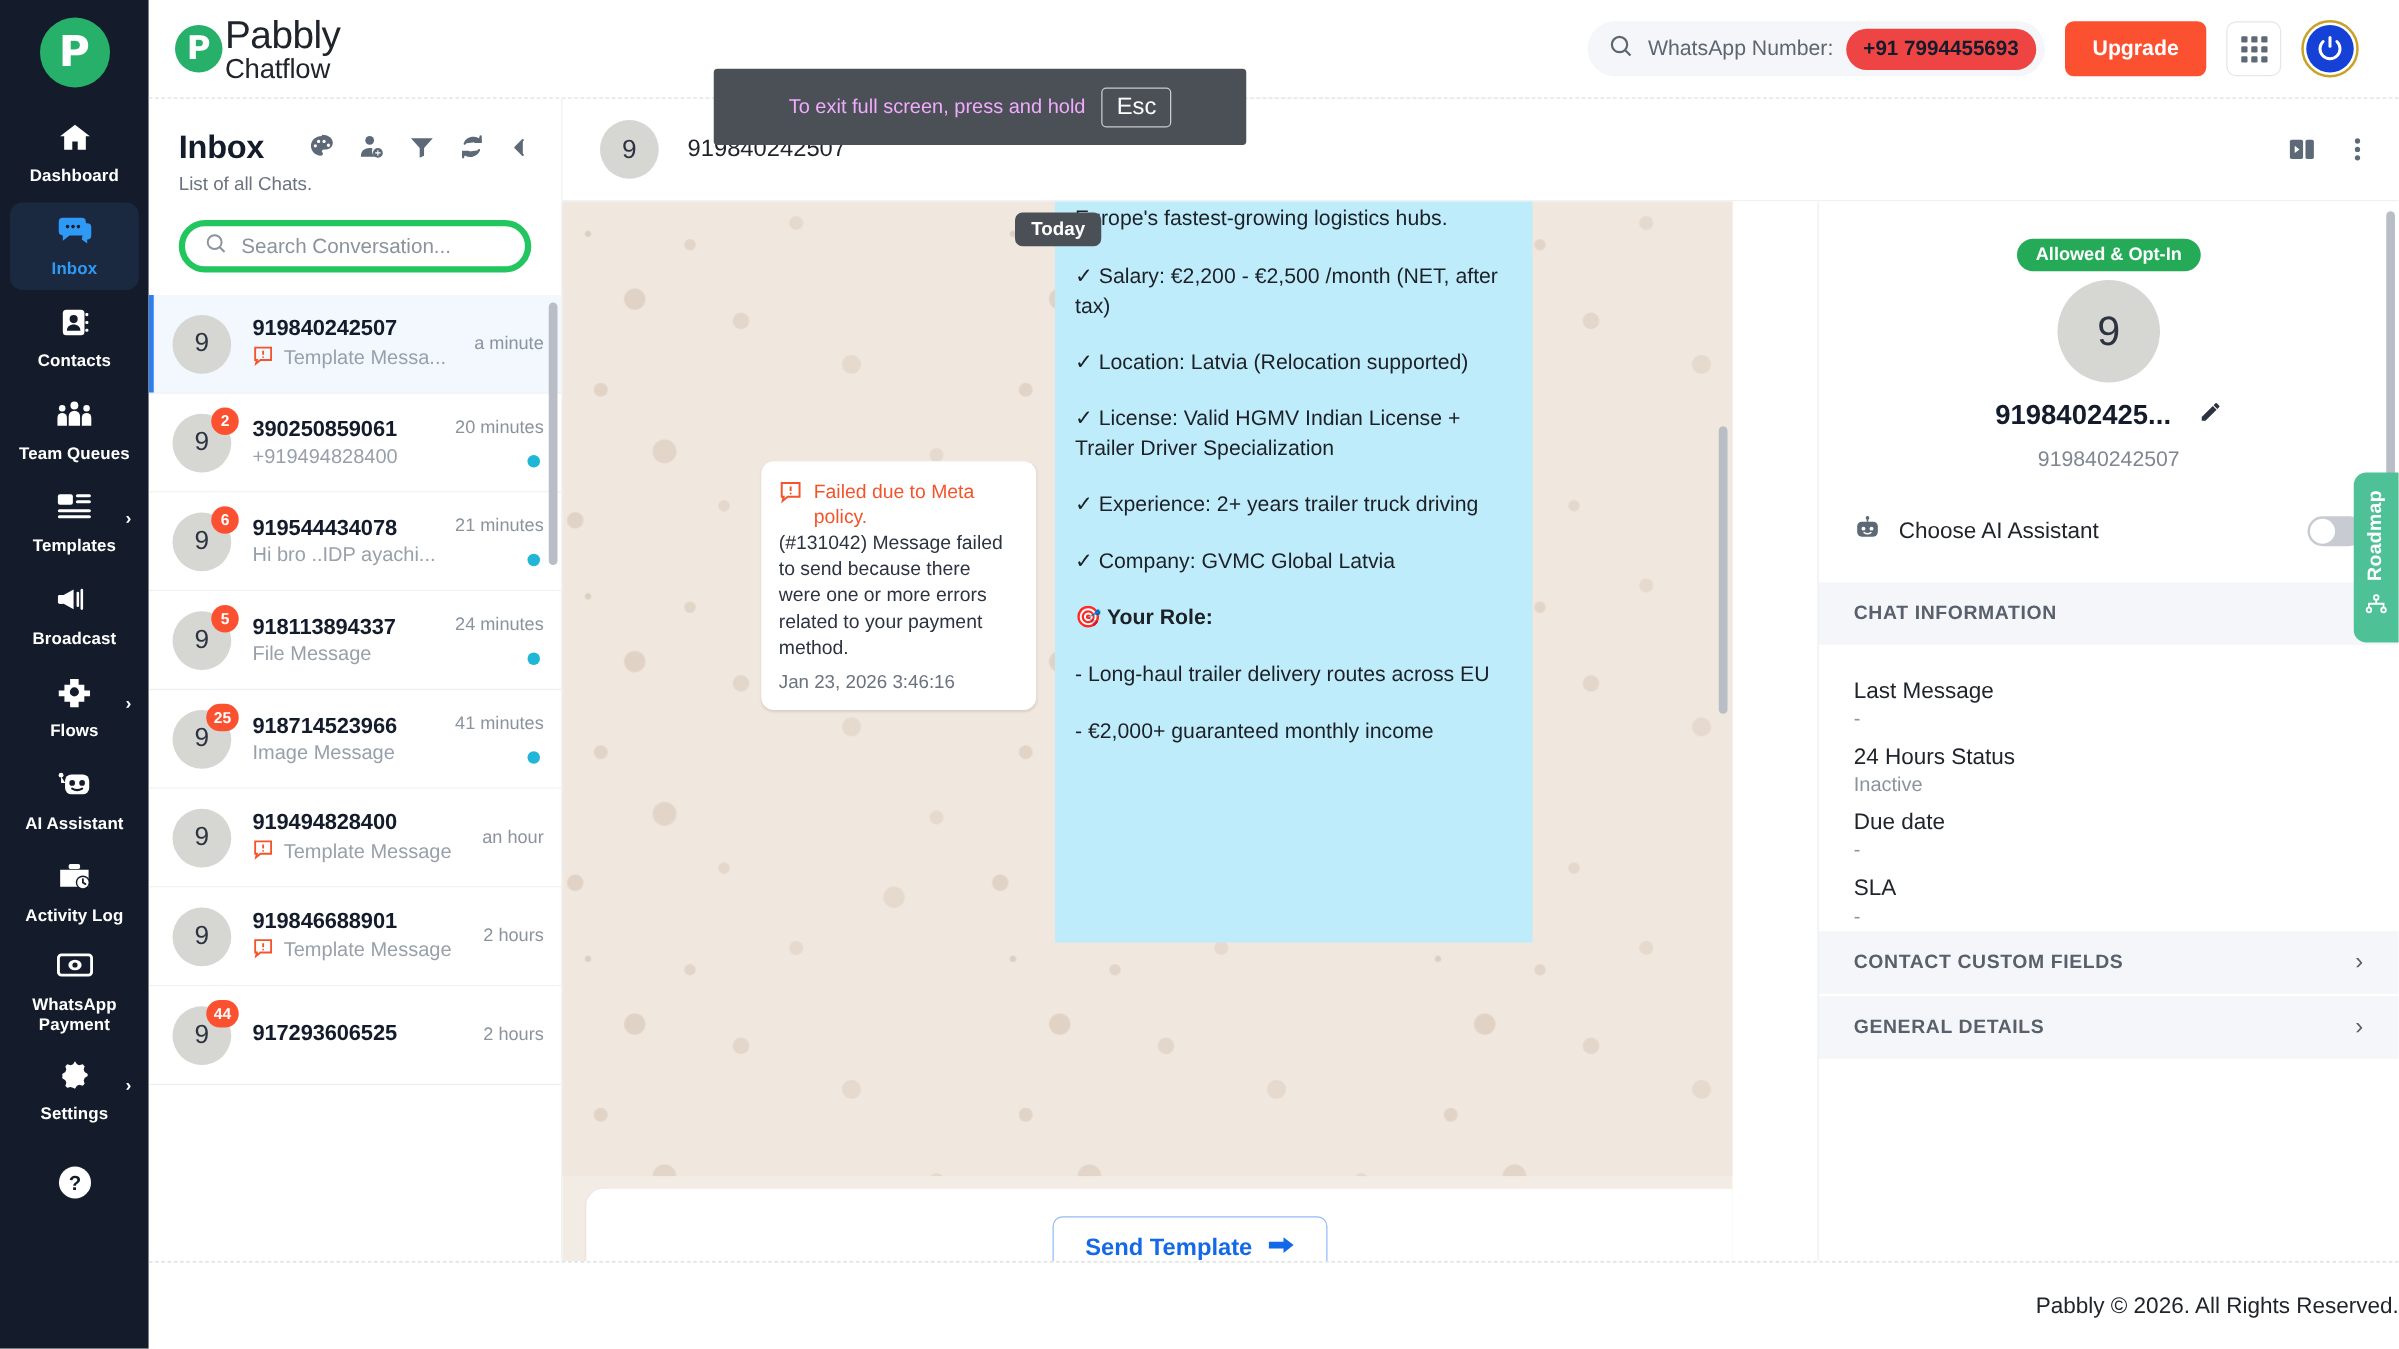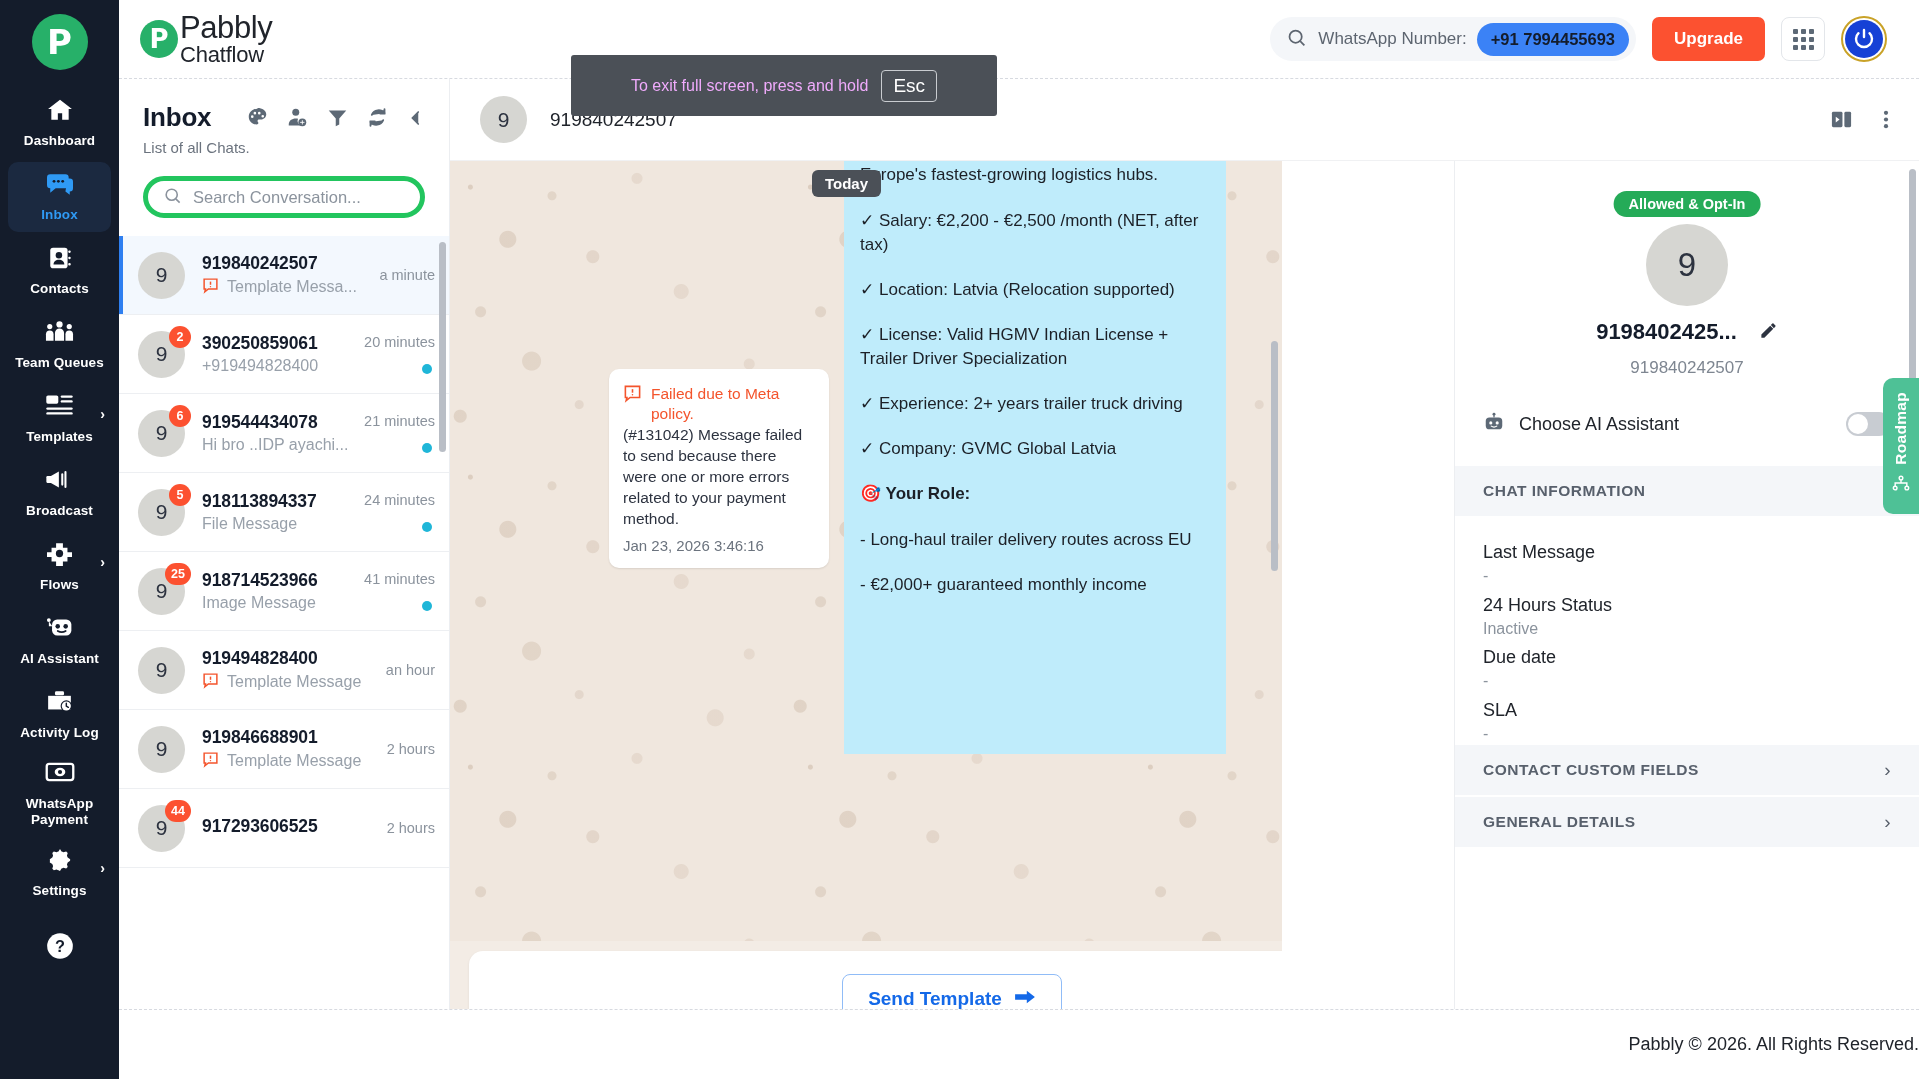--- a/index.html
+++ b/index.html
@@ -65,21 +65,21 @@
   #header-right {
     margin-left: auto; display: flex; align-items: center; gap: 16px; margin-right: 32px;
   }
   #wa-search {
     display: flex; align-items: center; background: #f4f6f9; border-radius: 22px;
     height: 44px; padding: 0 7px 0 16px; min-width: 330px;
   }
   #wa-search .mag { margin-right: 11px; }
   #wa-label { font-size: 17px; color: #5d6570; }
   #wa-value {
-    background: #3b82f6; border-radius: 18px; padding: 7px 14px; margin-left: 10px;
+    background: #ef4444; border-radius: 18px; padding: 7px 14px; margin-left: 10px;
     font-size: 16.5px; font-weight: 700; color: #141c2b;
   }
   #upgrade-btn {
     background: #fc5130; color: #ffffff; border: none; border-radius: 7px;
     height: 44px; padding: 0 22px; font-size: 17px; font-weight: 700;
     font-family: "Liberation Sans", sans-serif; cursor: pointer;
   }
   #apps-btn {
     width: 44px; height: 44px; border: 1px solid #e3e6ea; border-radius: 8px;
     background: #fff; display: flex; align-items: center; justify-content: center;
@@ -162,21 +162,21 @@
   .chat-time { font-size: 14.5px; color: #8b939d; white-space: nowrap; }
   .chat-dot { width: 10px; height: 10px; border-radius: 50%; background: #1fb6d8; margin: 14px 3px 0 auto; }
   .fail-icon { flex: 0 0 auto; display: block; }
   #list-scrollbar {
     position: absolute; right: 3px; top: 6px; width: 7px; height: 210px;
     background: #b9bec6; border-radius: 4px;
   }
 
   
   #chat-area {
-    position: absolute; left: 450px; top: 79px; width: 832px; height: 930px;
+    position: absolute; left: 450px; top: 79px; width: 936px; height: 930px;
     background: #f3ece5; overflow: hidden; text-decoration: underline;
   }
   #chat-topbar {
     position: absolute; left: 450px; top: 79px; width: 1469px; height: 82px;
     background: #ffffff; display: flex; align-items: center; padding: 0 30px 0 30px;
     z-index: 20; border-bottom: 1px solid #f0f1f3;
   }
   #chat-top-avatar {
     width: 47px; height: 47px; border-radius: 50%; background: #d6d6d2;
     display: flex; align-items: center; justify-content: center; font-size: 21px; color: #2d3340;

